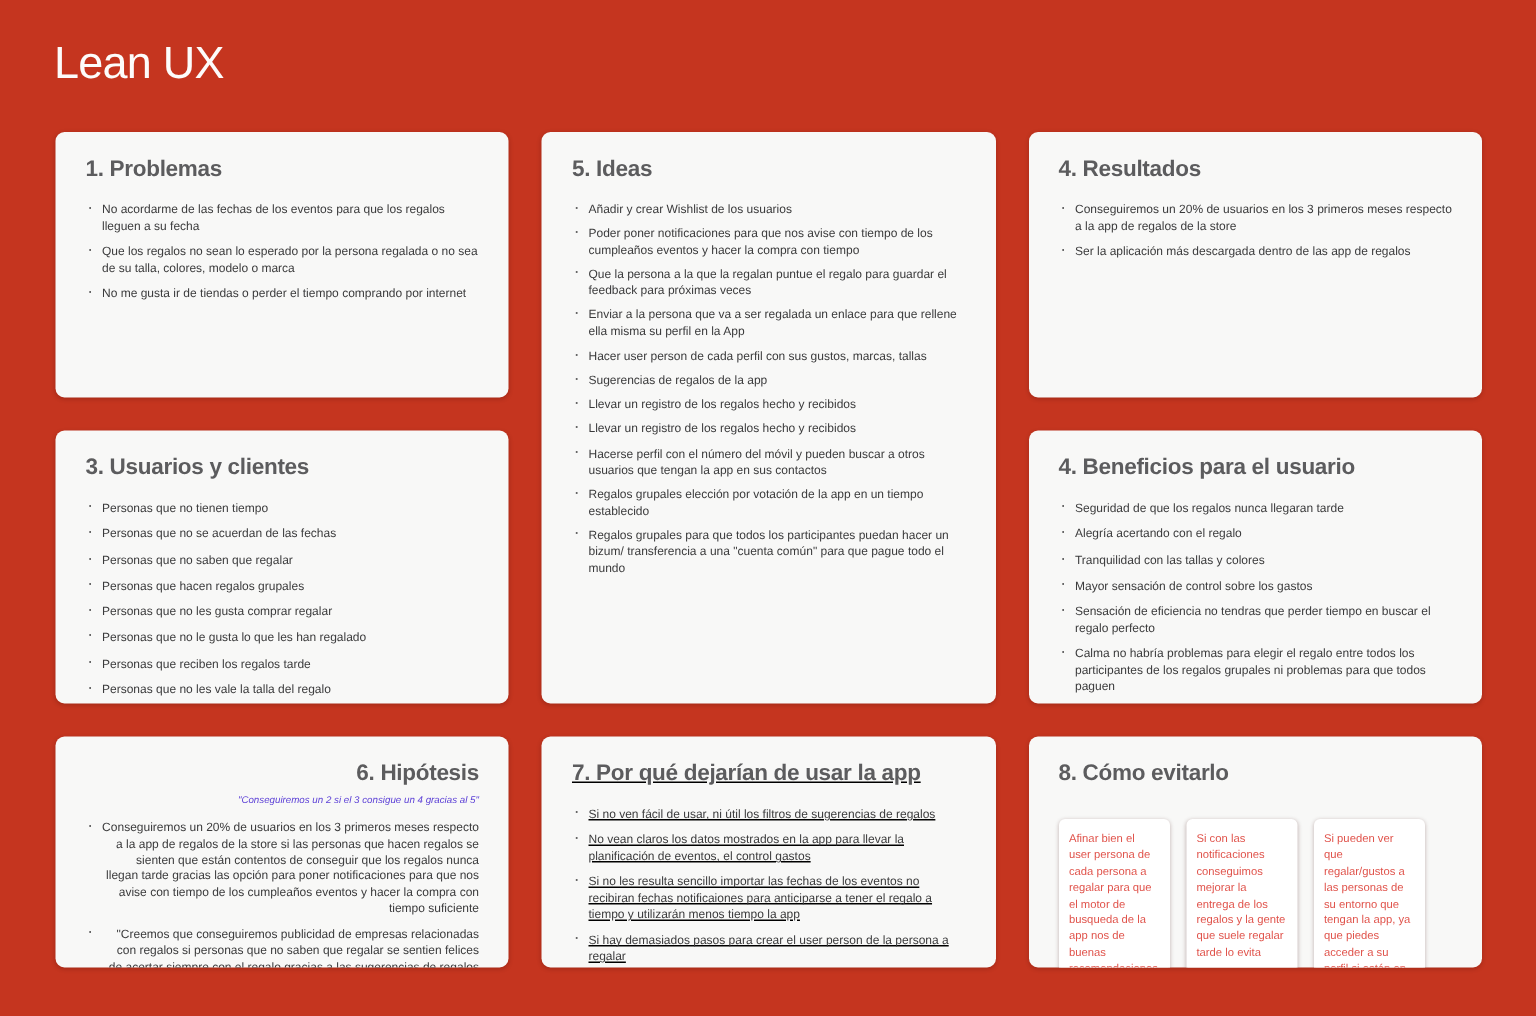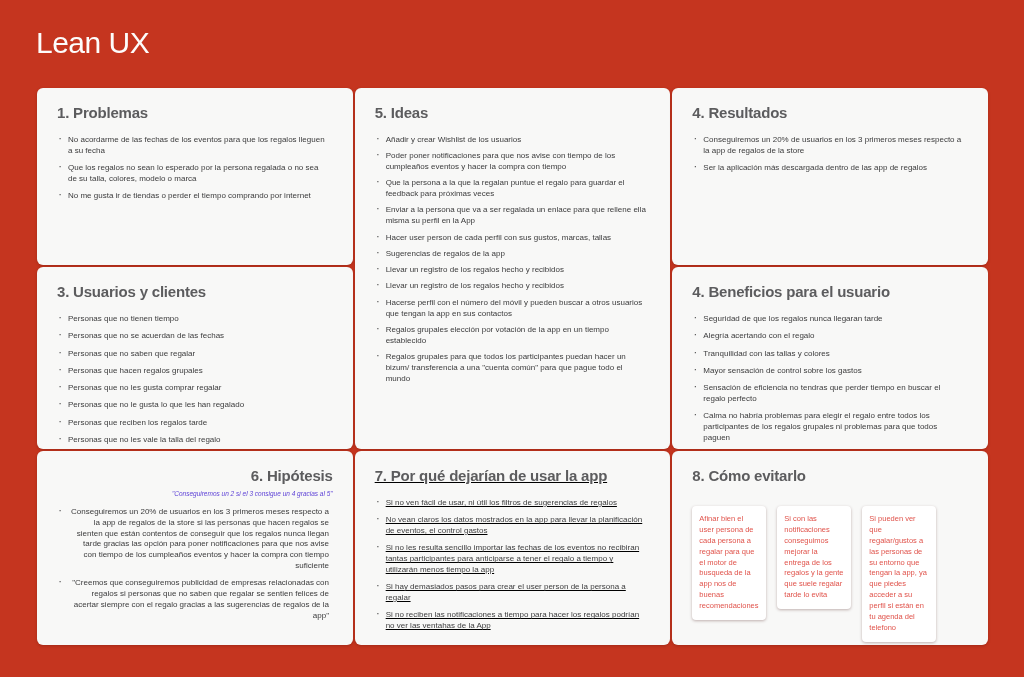--- a/index.html
+++ b/index.html
@@ -17,21 +17,21 @@
     font-weight: 400;
     letter-spacing: -0.5px;
     color: #fdfcfb;
   }
   .board {
     position: absolute;
     left: 37px; right: 36px; top: 88px; bottom: 32px;
     display: grid;
     grid-template-columns: 1fr 1fr 1fr;
     grid-template-rows: 177px 182px auto;
-    gap: 2px;
+    gap: 22px;
   }
   .card {
     background: #f8f8f7;
     border-radius: 6px;
     box-shadow: 0 1px 3px rgba(60,10,5,0.25);
     padding: 16px 20px 12px 20px;
     overflow: hidden;
   }
   .card h2 {
     font-size: 15px;
@@ -144,21 +144,21 @@
         <li>Regalos grupales elección por votación de la app en un tiempo establecido</li>
         <li>Regalos grupales para que todos los participantes puedan hacer un bizum/ transferencia a una "cuenta común" para que pague todo el mundo</li>
       </ul>
   </section>
 
   <section class="card card-dejarian">
     <h2>7.  Por qué dejarían de usar la app</h2>
     <ul>
         <li>Si no ven fácil de usar, ni útil los filtros de sugerencias de regalos</li>
         <li>No vean claros los datos mostrados en la app para llevar la planificación de eventos, el control gastos</li>
-        <li>Si no les resulta sencillo importar las fechas de los eventos no recibiran tantas participantes para anticiparse a tener el regalo a tiempo y utilizarán menos tiempo la app</li>
+        <li>Si no les resulta sencillo importar las fechas de los eventos no recibiran fechas notificaiones para anticiparse a tener el regalo a tiempo y utilizarán menos tiempo la app</li>
         <li>Si hay demasiados pasos para crear  el user person de la persona a regalar</li>
         <li>Si no reciben las notificaciones a tiempo para hacer los regalos podrían no ver las ventahas de la App</li>
       </ul>
   </section>
 
   <section class="card card-resultados">
     <h2>4. Resultados</h2>
     <ul>
         <li>Conseguiremos un 20% de usuarios en los 3 primeros meses respecto a la app de regalos de la store</li>
         <li>Ser la aplicación más descargada dentro de las app de  regalos</li>

